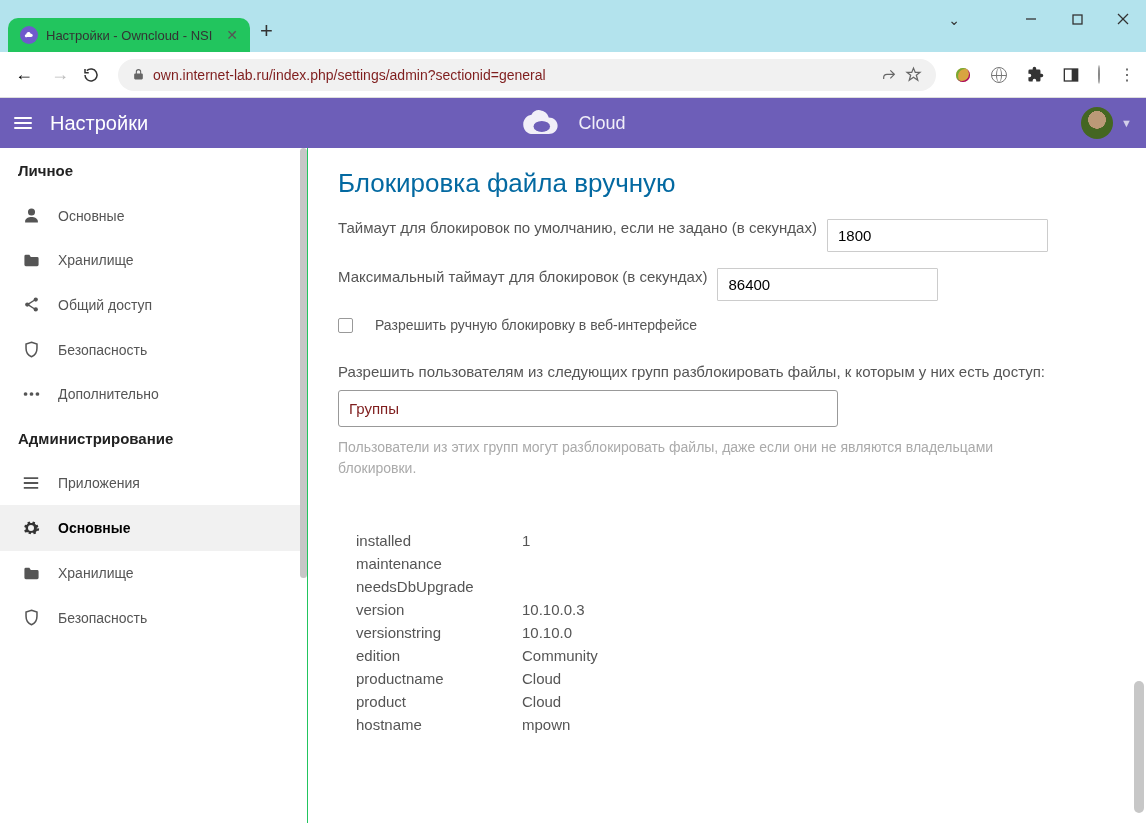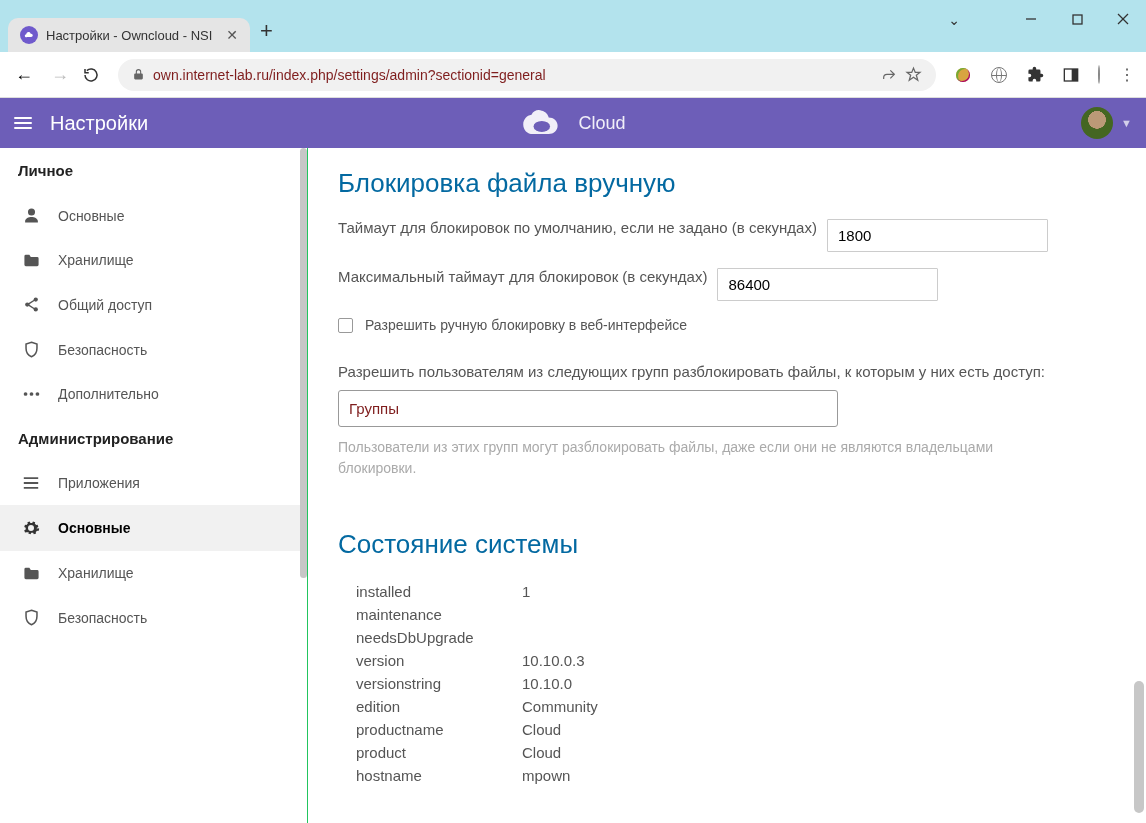--- a/index.html
+++ b/index.html
@@ -2,21 +2,21 @@
 <html><head>
 <meta charset="utf-8">
 <style>
   * { box-sizing: border-box; margin: 0; padding: 0; }
   body { font-family: "Segoe UI", Arial, sans-serif; width: 1146px; height: 823px; overflow: hidden; background:#fff; }
 
   
   .chrome { display:flex; flex-direction:column; height:100%; }
   .titlebar { height:14px; background:#b3e3ed; }
   .tabstrip { background:#b3e3ed; display:flex; align-items:flex-end; height:38px; padding-left:8px; }
-  .tab { background:#e5e5e5; display:flex; align-items:center; gap:8px; padding:8px 12px; border-radius:10px 10px 0 0; max-width:260px; font-size:13px; color:#333; position:relative; }
+  .tab { background:#22c55e; display:flex; align-items:center; gap:8px; padding:8px 12px; border-radius:10px 10px 0 0; max-width:260px; font-size:13px; color:#333; position:relative; }
   .tab .favicon { width:18px;height:18px;display:inline-flex;align-items:center;justify-content:center; background:#6f5acc;border-radius:50%; color:#fff; }
   .tab-title { white-space:nowrap; overflow:hidden; text-overflow:ellipsis; max-width:170px; }
   .tab .close { margin-left:6px; font-size:14px; color:#555; }
   .newtab { margin-left:10px; font-size:22px; color:#333; align-self:center; padding-bottom:4px;}
   .winbtns { position:absolute; right:0; top:0; height:52px; display:flex; }
   .winbtns div { width:46px; height:38px; display:flex; align-items:center;justify-content:center; font-size:14px; color:#333; }
   .chevwin { position:absolute; right:186px; top:12px; font-size:14px; color:#333; }
 
   .addrbar { background:#fff; height:46px; display:flex; align-items:center; padding:0 10px; gap:8px; border-bottom:1px solid #ddd; }
   .navbtn { width:28px; text-align:center; font-size:18px; color:#000; }
@@ -50,21 +50,21 @@
   .side-header { padding:14px 18px; font-size:15px; font-weight:600; color:#222; }
   .side-item { display:flex; align-items:center; gap:18px; padding:14px 22px; color:#555; font-size:14px; cursor:pointer; }
   .side-item.active { background:#f1f1f1; color:#000; font-weight:600; }
   .side-item .ic { width:18px; color:#555; display:flex; align-items:center; justify-content:center; }
   .side-item.active .ic{color:#333;}
 
   .content { flex:1; overflow-y:auto; padding:20px 30px; color:#555; scrollbar-width:thin;}
   .content h1 { font-size:26px; font-weight:400; color:#0369a1; margin-bottom:20px; }
   .form-row { display:flex; align-items:flex-start; gap:10px; margin-bottom:16px; font-size:15px; }
   .txtin { border:1px solid #ccc; border-radius:1px; padding:7px 10px; font-size:15px; min-width:170px; font-family:inherit; }
-  .chk-row { display:flex; align-items:center; gap:12px; font-size:14px; margin-bottom:28px; }
+  .chk-row { display:flex; align-items:center; gap:22px; font-size:14px; margin-bottom:28px; }
   .chkbox { width:15px; height:15px; border:1px solid #999; border-radius:2px; }
   .label-p { font-size:15px; margin-bottom:8px; color:#555; line-height:1.4;}
   .group-in { border:1px solid #999; border-radius:3px; padding:9px 10px; width:500px; font-size:15px; color:#7f1d1d;}
   .help { font-size:14px; color:#aaa; margin-top:10px; line-height:1.5; max-width:700px;}
   .sysstatus { margin-top:50px; }
   .kv { display:flex; font-size:15px; padding:3px 0 3px 18px; }
   .kv .k { width:166px; }
 
   svg{display:block;}
 </style>
@@ -278,21 +278,20 @@
         <div class="chk-row">
           <span class="chkbox"></span>
           <span>Разрешить ручную блокировку в веб-интерфейсе</span>
         </div>
 
         <p class="label-p">Разрешить пользователям из следующих групп разблокировать файлы, к которым у них есть доступ:</p>
         <div class="group-in">Группы</div>
         <p class="help">Пользователи из этих групп могут разблокировать файлы, даже если они не являются владельцами блокировки.</p>
 
         <div class="sysstatus">
-          <h1>Состояние системы</h1>
           <div id="sysrows">
               <div class="kv">
                 <span class="k">installed</span>
                 <span>1</span>
               </div>
               <div class="kv">
                 <span class="k">maintenance</span>
                 <span></span>
               </div>
               <div class="kv">

